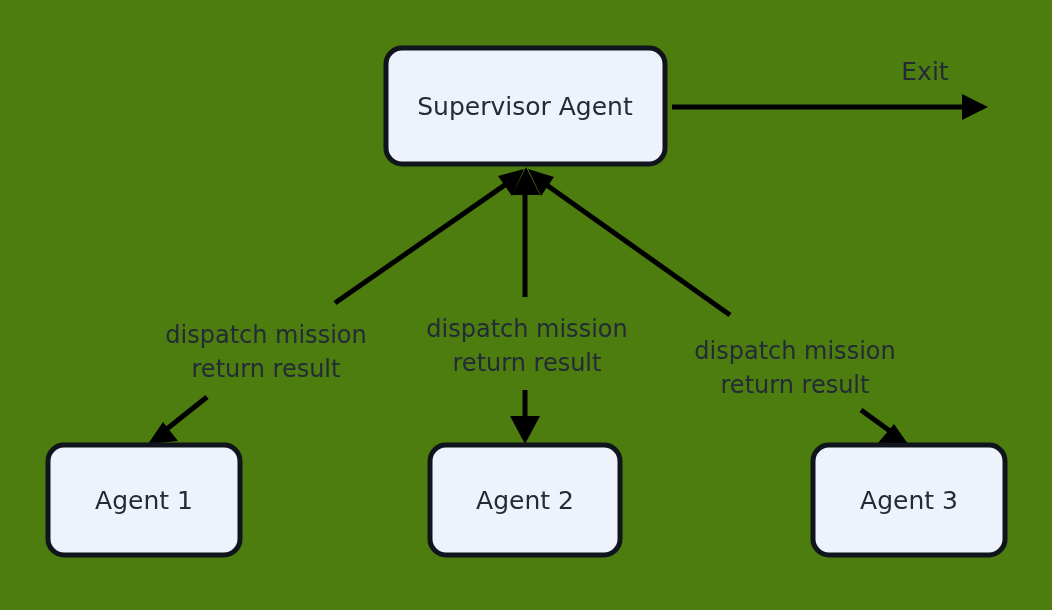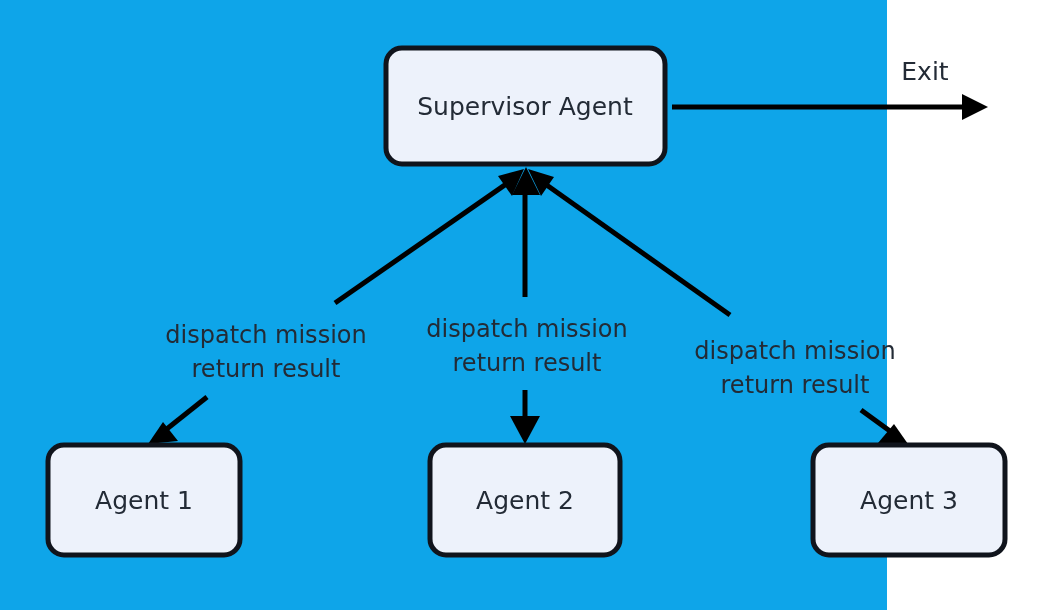--- a/index.html
+++ b/index.html
@@ -8,23 +8,23 @@
     background: #ffffff;
   }
   body {
     width: 1052px;
     height: 610px;
     overflow: hidden;
     font-family: "DejaVu Sans", "Liberation Sans", sans-serif;
   }
   #canvas {
     position: relative;
-    width: 887px;
+    width: 1052px;
     height: 610px;
-    background: #0ea5e9;
+    background: #4d7c0f;
   }
   #diagram-svg {
     position: absolute;
     left: 0;
     top: 0;
     width: 1052px;
     height: 610px;
   }
   .node-label {
     font-family: "DejaVu Sans", "Liberation Sans", sans-serif;

